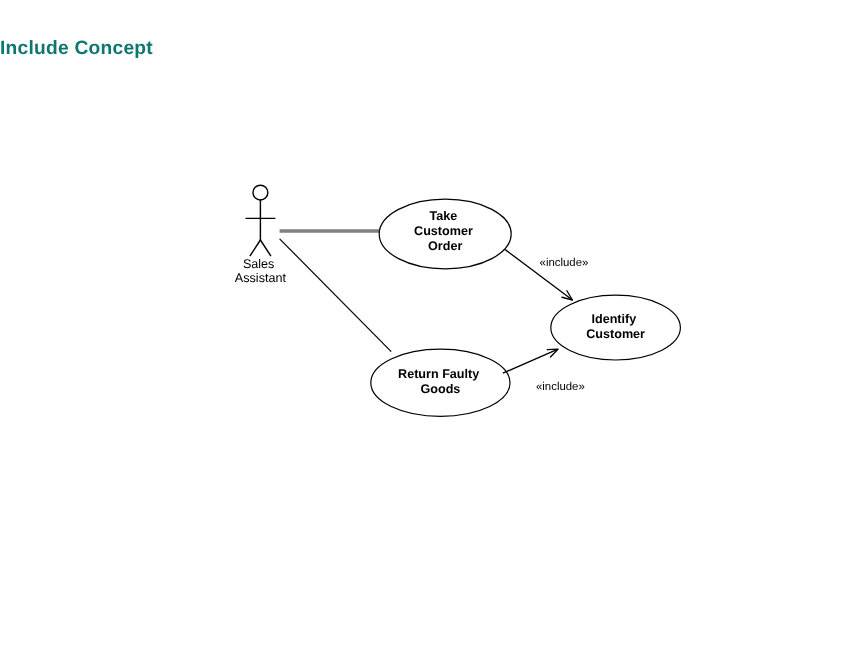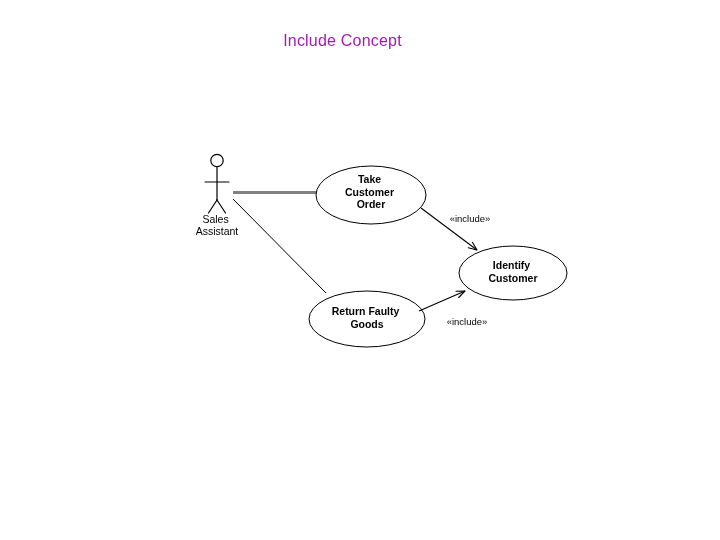--- a/index.html
+++ b/index.html
@@ -13,25 +13,25 @@
     height: 540px;
     background: #ffffff;
     overflow: hidden;
     font-family: "Liberation Sans", sans-serif;
   }
   .title {
     position: absolute;
     top: 32px;
     left: 0;
     width: 685px;
-    text-align: center;
+    text-align: left;
     font-family: "Liberation Sans", sans-serif;
     font-size: 16px;
-    font-weight: 400;
-    color: #a21caf;
+    font-weight: 700;
+    color: #0f766e;
     letter-spacing: 0.2px;
   }
   svg.diagram {
     position: absolute;
     left: 0;
     top: 0;
     width: 720px;
     height: 540px;
   }
   .uc-ellipse {

